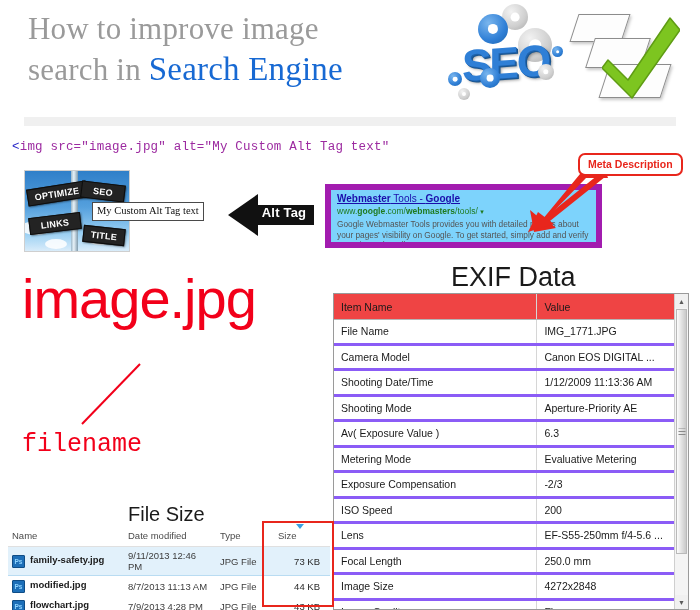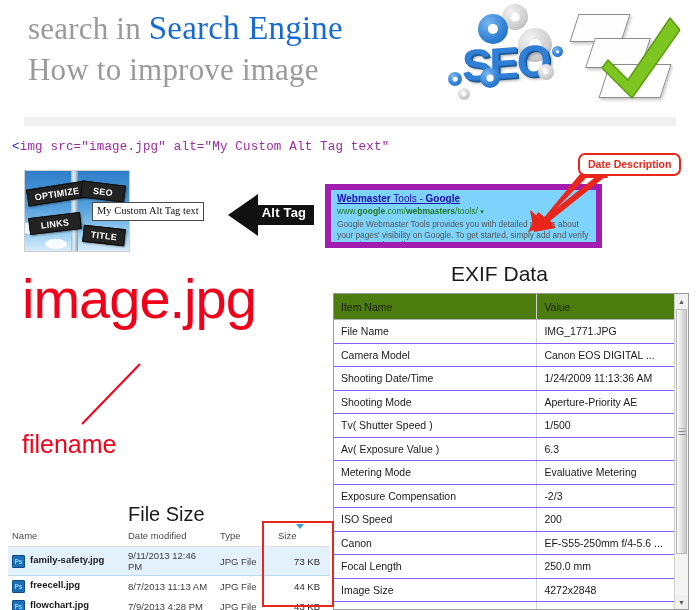--- a/index.html
+++ b/index.html
@@ -167,45 +167,45 @@
   
   .big-filename {
     position:absolute; left:22px; top:268px;
     font-family:"Liberation Sans", sans-serif;
     font-size:56px; color:#f2001a; letter-spacing:-1px; line-height:62px;
   }
   .fn-line { position:absolute; left:78px; top:360px; width:70px; height:68px; }
   .fn-line svg { display:block; }
   .filename-label {
     position:absolute; left:22px; top:430px;
-    font-family:Liberation Sans, sans-serif;
+    font-family:Liberation Mono, monospace;
     font-size:25px; color:#f2001a;
   }
 
   
   .exif-title {
     position:absolute; left:451px; top:262px;
     font-family:"Liberation Sans", sans-serif;
-    font-size:21px; color:#1a1a1a;
+    font-size:27px; color:#1a1a1a;
   }
   .exif-panel {
     position:absolute; left:333px; top:293px; width:356px; height:317px;
     border:1px solid #9a9a9a; background:#ffffff; overflow:hidden;
     box-sizing:border-box;
   }
   .exif-table { width:100%; border-collapse:collapse; table-layout:fixed; }
   .exif-table th, .exif-table td {
     font-family:"Liberation Sans", sans-serif;
     font-size:10.5px; color:#1a1a1a;
     text-align:left; padding:3px 0 3px 7px;
-    border-bottom:1px solid #8b5cf6;
+    border-bottom:3px solid #8b5cf6;
     white-space:nowrap; overflow:hidden;
   }
   .exif-table th {
-    font-weight:normal; background:#4d7c0f;
+    font-weight:normal; background:#ef4444;
     border-bottom:1px solid #b5b5b5; height:19px;
   }
   .exif-table td { height:16.5px; }
   .exif-table col.c1 { width:196px; }
   .exif-table col.c2 { width:146px; }
   .exif-table th.k, .exif-table td.k { border-right:1px solid #d6d6d6; }
 
   .exif-scroll {
     position:absolute; right:0; top:0; width:14px; height:315px;
     background:#f4f4f4; border-left:1px solid #cfcfcf; box-sizing:border-box;
@@ -279,22 +279,22 @@
     border:2px solid #e8261c; pointer-events:none;
   }
 </style>
 </head>
 <body>
 
 <div id="page">
 
   <div class="header">
     <div class="title-block">
+      <div class="title-line">How to improve image</div>
       <div class="title-line"><span>search in </span><span class="title-accent">Search Engine</span></div>
-      <div class="title-line">How to improve image</div>
     </div>
 
     <div class="header-art">
 
       <div class="gear g-gray g2">
           <span class="hole"></span>
         </div>
       <div class="gear g-blue g1">
           <span class="hole"></span>
         </div>
@@ -362,21 +362,21 @@
     </div>
   </div>
 
   <div class="meta-arrow">
     <svg width="90" height="62" viewBox="0 0 90 62">
       <path d="M86 0 L60 2 L22 48 L10 38 L14 60 L36 56 L26 47 L66 6 L88 6 Z" fill="#e8261c"></path>
       <path d="M84 2 L24 50" stroke="#e8261c" stroke-width="6" stroke-linecap="round"></path>
       <path d="M8 60 L34 52 L18 40 Z" fill="#e8261c"></path>
     </svg>
   </div>
-  <div class="meta-box">Date Description</div>
+  <div class="meta-box">Meta Description</div>
 
   <div class="big-filename">image.jpg</div>
   <div class="fn-line">
     <svg width="70" height="68" viewBox="0 0 70 68">
       <line x1="62" y1="4" x2="4" y2="64" stroke="#f2001a" stroke-width="2"></line>
     </svg>
   </div>
   <div class="filename-label">filename</div>
 
   <div class="exif-title">EXIF Data</div>
@@ -396,48 +396,44 @@
         <tr>
             <td class="k">File Name</td>
             <td>IMG_1771.JPG</td>
           </tr>
         <tr>
             <td class="k">Camera Model</td>
             <td>Canon EOS DIGITAL ...</td>
           </tr>
         <tr>
             <td class="k">Shooting Date/Time</td>
-            <td>1/24/2009 11:13:36 AM</td>
+            <td>1/12/2009 11:13:36 AM</td>
           </tr>
         <tr>
             <td class="k">Shooting Mode</td>
             <td>Aperture-Priority AE</td>
           </tr>
         <tr>
-            <td class="k">Tv( Shutter Speed )</td>
-            <td>1/500</td>
-          </tr>
-        <tr>
             <td class="k">Av( Exposure Value )</td>
             <td>6.3</td>
           </tr>
         <tr>
             <td class="k">Metering Mode</td>
             <td>Evaluative Metering</td>
           </tr>
         <tr>
             <td class="k">Exposure Compensation</td>
             <td>-2/3</td>
           </tr>
         <tr>
             <td class="k">ISO Speed</td>
             <td>200</td>
           </tr>
         <tr>
-            <td class="k">Canon</td>
+            <td class="k">Lens</td>
             <td>EF-S55-250mm f/4-5.6 ...</td>
           </tr>
         <tr>
             <td class="k">Focal Length</td>
             <td>250.0 mm</td>
           </tr>
         <tr>
             <td class="k">Image Size</td>
             <td>4272x2848</td>
           </tr>
@@ -475,21 +471,21 @@
       </tr>
     </thead>
     <tbody>
       <tr class="selected">
         <td class="name"><span class="ps-icon">Ps</span><span>family-safety.jpg</span></td>
         <td class="dt">9/11/2013 12:46 PM</td>
         <td class="ty">JPG File</td>
         <td class="size">73 KB</td>
       </tr>
       <tr>
-        <td class="name"><span class="ps-icon">Ps</span><span>freecell.jpg</span></td>
+        <td class="name"><span class="ps-icon">Ps</span><span>modified.jpg</span></td>
         <td class="dt">8/7/2013 11:13 AM</td>
         <td class="ty">JPG File</td>
         <td class="size">44 KB</td>
       </tr>
       <tr>
         <td class="name"><span class="ps-icon">Ps</span><span>flowchart.jpg</span></td>
         <td class="dt">7/9/2013 4:28 PM</td>
         <td class="ty">JPG File</td>
         <td class="size">43 KB</td>
       </tr>

